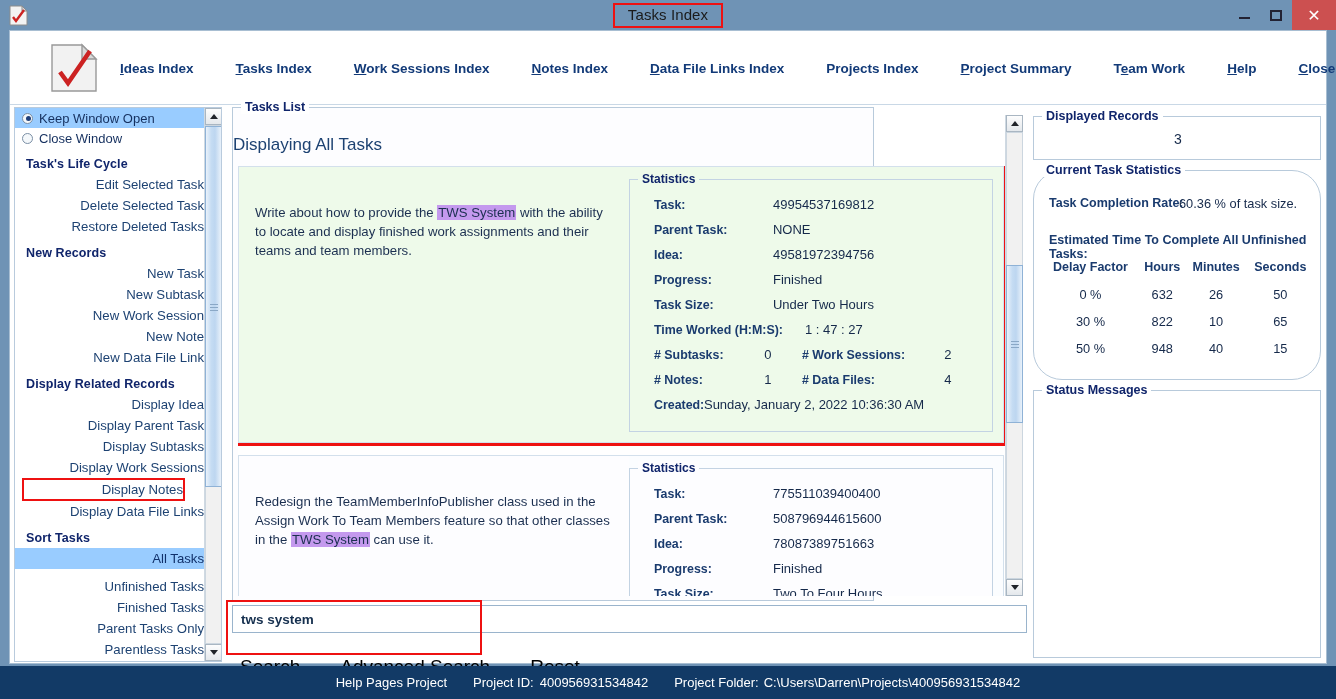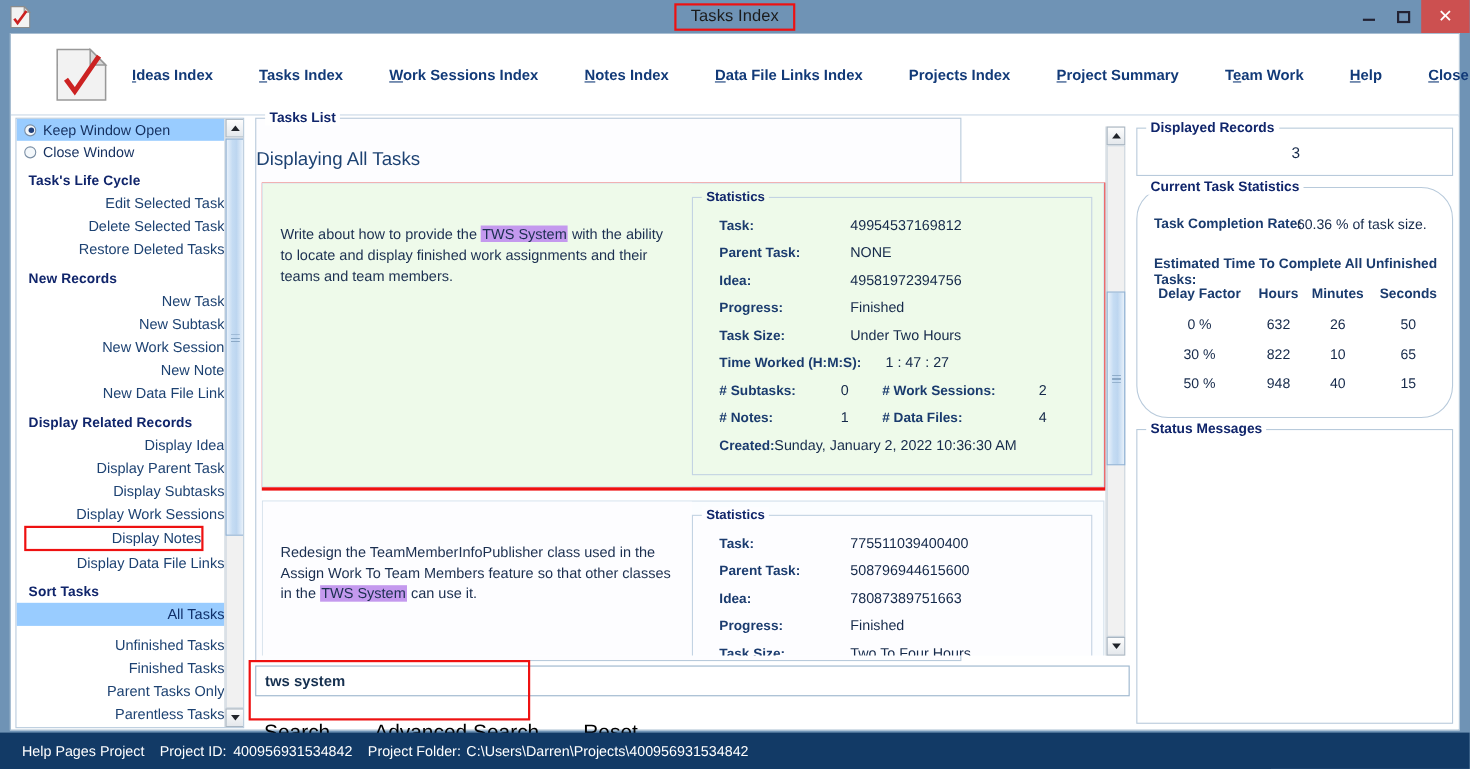--- a/index.html
+++ b/index.html
@@ -268,22 +268,23 @@
     font-size: 12.8px; color: #15294a; text-align: center; padding: 6px 0;
   }
   #fs-status { top: 283px; width: 288px; height: 268px; }
 
   
   #statusbar {
     position: absolute; left: 0; top: 666px; width: 1336px; height: 33px;
     background: #123a66; color: #ffffff;
     display: flex; align-items: center;
     font-size: 13px;
-  }
-  #statusbar .sb-seg { margin-left: 14px; white-space: nowrap; }
+    justify-content: center;
+  }
+  #statusbar .sb-seg { margin-left: 26px; white-space: nowrap; }
   #sb-project { margin-left: 20px; font-weight: normal; }
 </style>
 </head>
 <body>
 
 <div id="window">
 
   <div id="titlebar">
     <span id="app-icon">
       <svg width="19" height="21" viewBox="0 0 19 21">

